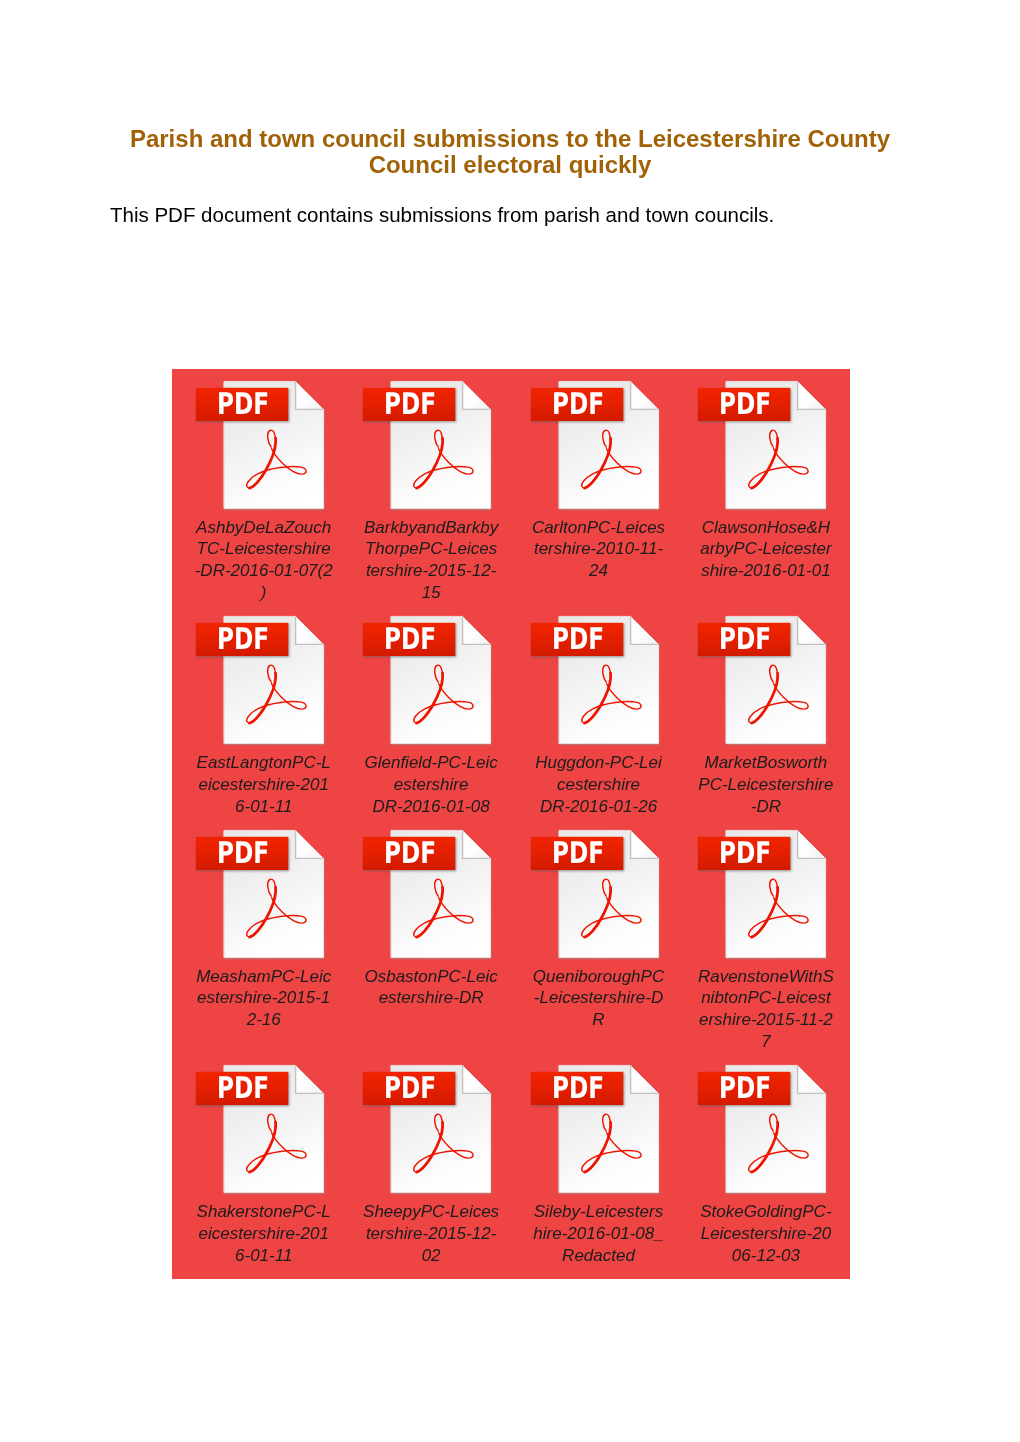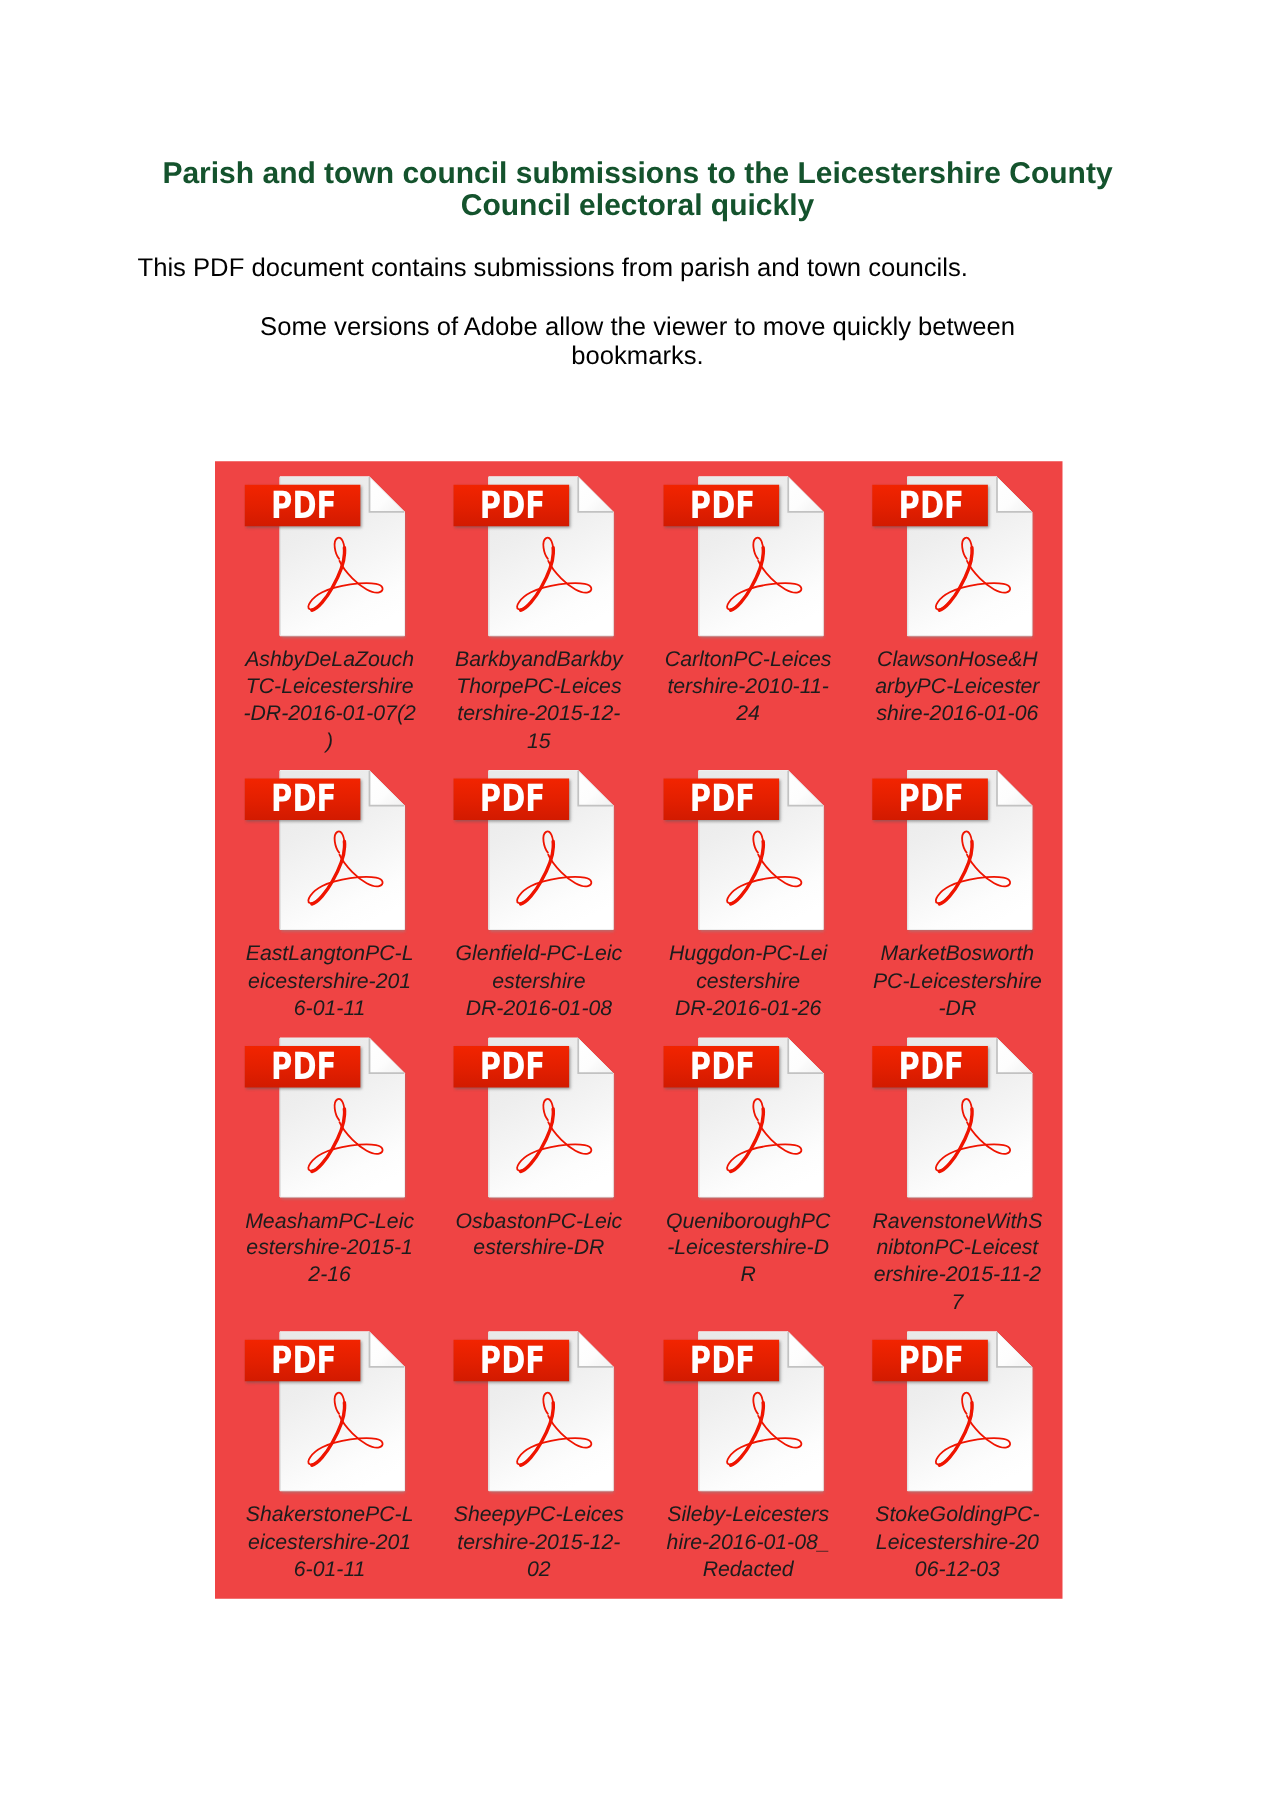--- a/index.html
+++ b/index.html
@@ -2,21 +2,21 @@
 <html><head>
 <meta charset="utf-8">
 <title>Parish and town council submissions</title>
 <style>
   html,body{margin:0;padding:0;}
   body{width:1020px;height:1442px;background:#ffffff;
        font-family:"Liberation Sans",sans-serif;}
   .page{position:relative;width:1020px;height:1442px;overflow:hidden;}
 
   .doc-title{position:absolute;left:110px;top:126px;width:800px;text-align:center;
-     font-size:24px;font-weight:bold;color:#14532d;}
+     font-size:24px;font-weight:bold;color:#a16207;}
   .tline{line-height:26px;height:26px;white-space:nowrap;}
   .para1{position:absolute;left:110px;top:203px;width:800px;
      font-size:20.5px;color:#000;}
   .para2{position:absolute;left:110px;top:249.6px;width:800px;text-align:center;
      font-size:20.5px;color:#000;}
   .pline{line-height:23.6px;height:23.6px;white-space:nowrap;}
 
   .grid{position:absolute;left:172px;top:369px;width:678px;height:910px;
      background:#ef4444;overflow:hidden;}
   .cell{position:absolute;width:167px;height:10px;}
@@ -70,24 +70,20 @@
 </svg>
 
 <div class="page">
   <div class="doc-title">
     <div class="tline">Parish and town council submissions to the Leicestershire County</div>
     <div class="tline">Council electoral quickly</div>
   </div>
   <div class="para1">
     <div class="pline">This PDF document contains submissions from parish and town councils.</div>
   </div>
-  <div class="para2">
-    <div class="pline">Some versions of Adobe allow the viewer to move quickly between</div>
-    <div class="pline">bookmarks.</div>
-  </div>
   <div class="grid">
       <div class="cell" title="AshbyDeLaZouchTC-Leicestershire-DR-2016-01-07(2)" style="left: 0.7px; top: 10.6px;">
     <div class="iconwrap">
       <svg class="ficon" width="134" height="136" viewBox="0 0 134 136" xmlns="http://www.w3.org/2000/svg">
         <g>
           <path class="pshadow" d="M30.0 3.5 L100.8 3.5 L129.0 31.3 L129.0 130.1 L30.0 130.1 Z"></path>
           <path class="pbody" d="M29.0 1.4 L100.4 1.4 L128.6 29.6 L128.6 128.6 L29.0 128.6 Z"></path>
           <path class="pedgeL" d="M29.2 1.8 L29.2 128.3"></path>
           <path class="pfold" d="M100.4 1.4 L128.6 29.6 L100.4 29.6 Z"></path>
           <path class="pfoldedge" d="M100.6 1.6 L100.6 29.4 L128.4 29.4"></path>
@@ -182,21 +178,21 @@
         <g transform="translate(44.5,44.5)" fill="none" stroke="#ef1400" stroke-linecap="round" stroke-linejoin="round">
           <path stroke-width="1.45" d="M31.8 22.6 C28.4 18.6 26.4 8.3 30.4 6.0 C34.0 4.0 36.4 10.6 36.1 18.3 C35.8 26.6 31.5 36.5 26.4 45.5 C21.3 54.5 12.8 64.6 8.4 62.9 C4.6 61.3 10.0 53.4 18.3 49.3 C30.6 43.3 51.5 40.9 61.3 42.6 C67.4 43.6 68.2 48.3 63.8 49.4 C58.6 50.7 49.6 45.6 42.4 38.2 C37.9 33.6 34.0 28.5 32.1 24.2"></path>
           <path stroke-width="2.75" d="M36.0 13.6 C36.3 15.4 36.2 17.0 36.1 18.3 C35.8 26.6 31.5 36.5 26.4 45.5 C21.8 53.9 14.6 62.8 10.0 63.7"></path>
         </g>
       </svg>
       <div class="badgetext">PDF</div>
     </div>
     <div class="label">
           <div class="lline">ClawsonHose&amp;H</div>
           <div class="lline">arbyPC-Leicester</div>
-          <div class="lline">shire-2016-01-06</div>
+          <div class="lline">shire-2016-01-01</div>
         </div>
   </div>
       <div class="cell" title="EastLangtonPC-Leicestershire-2016-01-11" style="left: 0.7px; top: 246px;">
     <div class="iconwrap">
       <svg class="ficon" width="134" height="136" viewBox="0 0 134 136" xmlns="http://www.w3.org/2000/svg">
         <g>
           <path class="pshadow" d="M30.0 3.5 L100.8 3.5 L129.0 31.3 L129.0 130.1 L30.0 130.1 Z"></path>
           <path class="pbody" d="M29.0 1.4 L100.4 1.4 L128.6 29.6 L128.6 128.6 L29.0 128.6 Z"></path>
           <path class="pedgeL" d="M29.2 1.8 L29.2 128.3"></path>
           <path class="pfold" d="M100.4 1.4 L128.6 29.6 L100.4 29.6 Z"></path>

